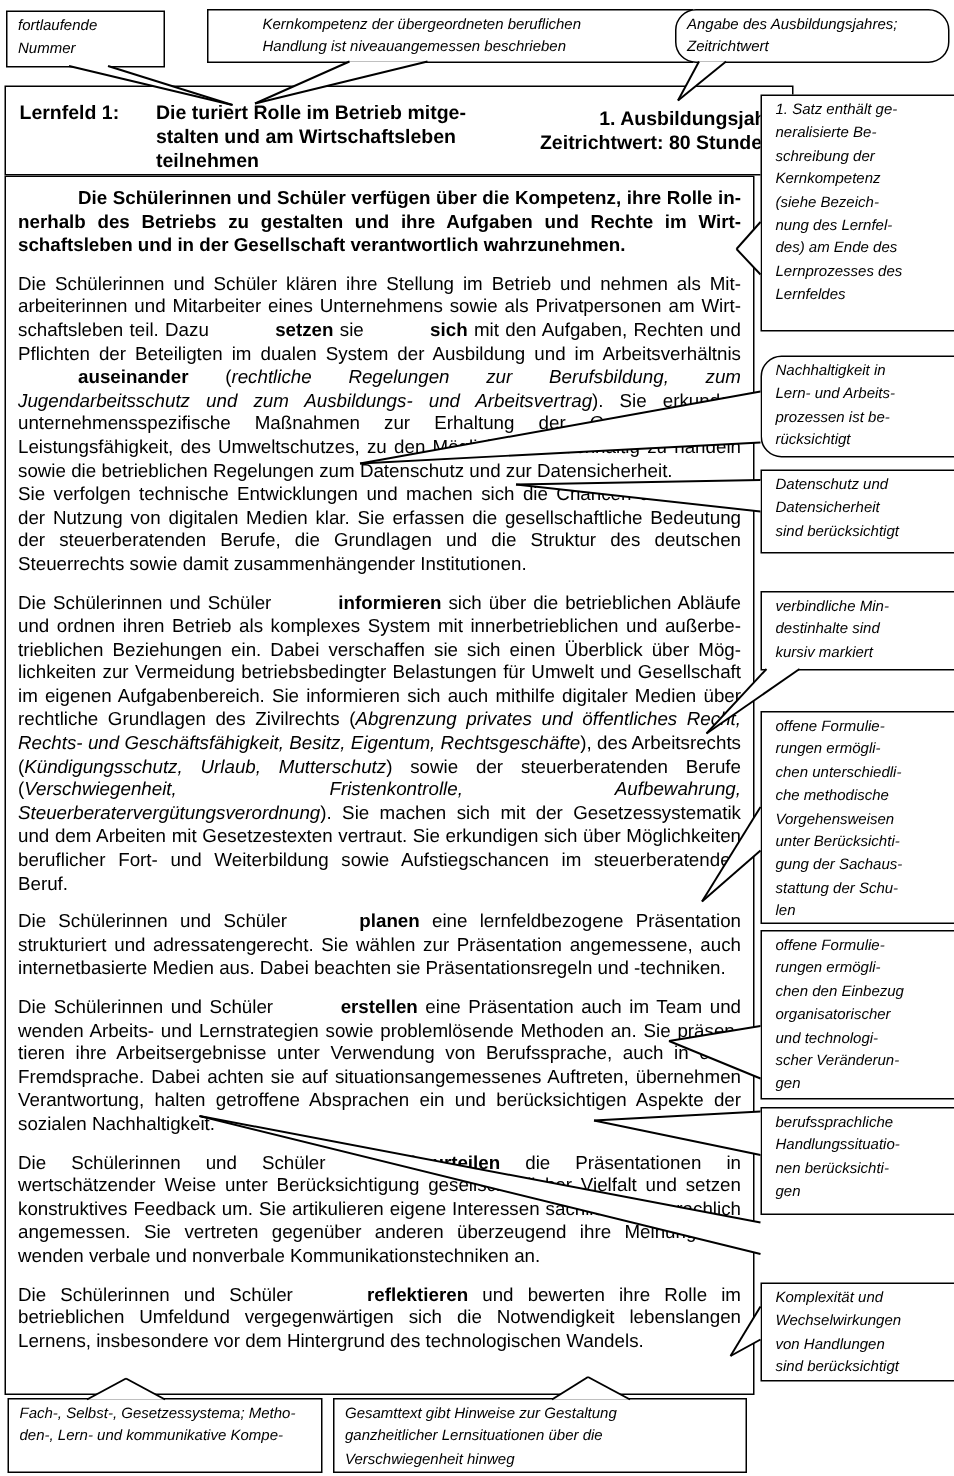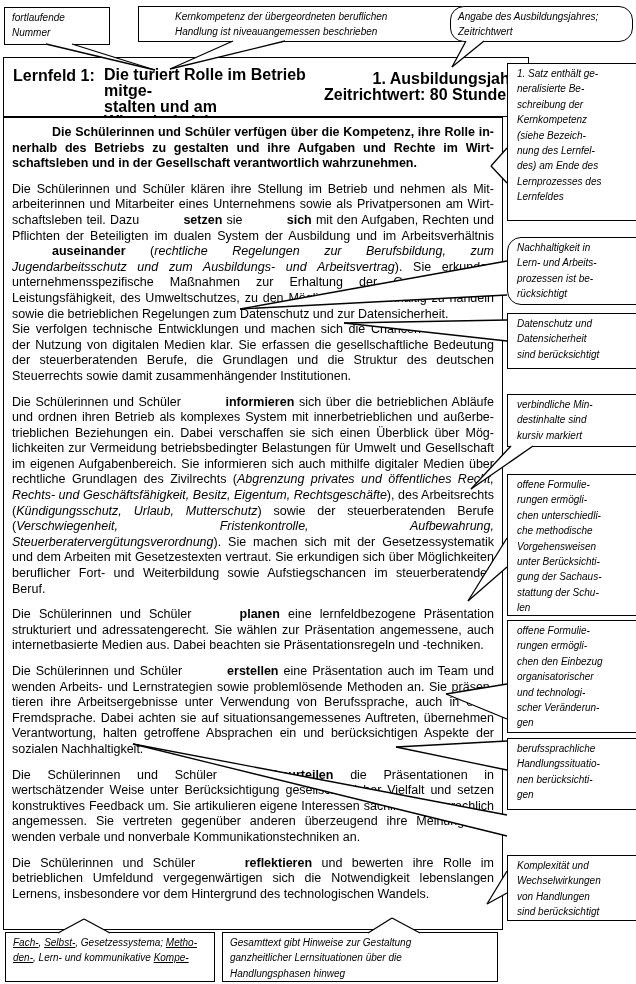--- a/index.html
+++ b/index.html
@@ -3,31 +3,31 @@
 <meta charset="utf-8">
 <style>
   html,body{margin:0;padding:0;background:#fff;}
   .page{position:relative;width:636px;height:984px;background:#ffffff;
         font-family:"Liberation Sans","DejaVu Sans",sans-serif;color:#000;overflow:hidden;}
   .box{position:absolute;border:1.5px solid #000;background:#fff;box-sizing:border-box;}
   .callout{font-style:italic;font-size:10px;line-height:15.4px;white-space:pre-line;}
   .top-co{padding:2px 7px;}
   .right-co{left:507px;width:146px;padding:2px 4px 2px 9px;}
   .bottom-co{padding:2px 7px;}
-  .headerbox{left:3px;top:57px;width:526px;height:60px;font-weight:bold;font-size:16px;}
+  .headerbox{left:3px;top:57px;width:526px;height:60px;font-weight:bold;font-size:13px;}
   .h-label{position:absolute;left:9px;top:9px;}
   .h-title{position:absolute;left:100px;top:9px;width:242px;line-height:15.8px;white-space:pre-line;}
   .h-right{position:absolute;right:12px;top:13px;text-align:right;line-height:15.8px;}
   .mainbox{left:3px;top:117px;width:500px;height:813px;padding:7px 8px;
            font-size:12.5px;line-height:15.6px;overflow:hidden;}
   .para{text-align:justify;white-space:pre-line;margin:0;}
   .para + .para{margin-top:10px;}
   .b{font-weight:bold;margin-left:40px;}
   .i{font-style:italic;}
-  .u{text-decoration:underline;}
+  .u{}
   .overlay{position:absolute;left:0;top:0;width:636px;height:984px;pointer-events:none;}
   .overlay polygon{fill:#ffffff;stroke:none;}
   .overlay line{stroke:#000;stroke-width:1.3;}
 </style>
 </head>
 <body>
 
 <div class="page">
 
   <div class="box callout top-co" style="left:4px;top:7px;width:106px;height:38px;">fortlaufende
@@ -101,21 +101,21 @@
   <div class="box callout right-co" style="top:855px;height:66px;">Komplexität und
 Wechselwirkungen
 von Handlungen
 sind berücksichtigt</div>
 
   <div class="box callout bottom-co" style="left:5px;top:932px;width:210px;height:50px;"><span class="u">Fach-</span><span>, </span><span class="u">Selbst-</span><span>, Gesetzessystema; </span><span class="u">Metho-</span><span>
 </span><span class="u">den-</span><span>, Lern- und kommunikative </span><span class="u">Kompe-</span><span>
 </span></div>
   <div class="box callout bottom-co" style="left:222px;top:932px;width:276px;height:50px;">Gesamttext gibt Hinweise zur Gestaltung
 ganzheitlicher Lernsituationen über die
-Handlungsphasen hinweg</div>
+Verschwiegenheit hinweg</div>
 
   <svg class="overlay" viewBox="0 0 636 984">
 
     <g>
       <polygon points="46,44 72,44 155,70"></polygon>
         <line x1="46" y1="44" x2="155" y2="70"></line>
         <line x1="72" y1="44" x2="155" y2="70"></line>
       </g>
     <g>
       <polygon points="233,41 285,41 170,69"></polygon>

